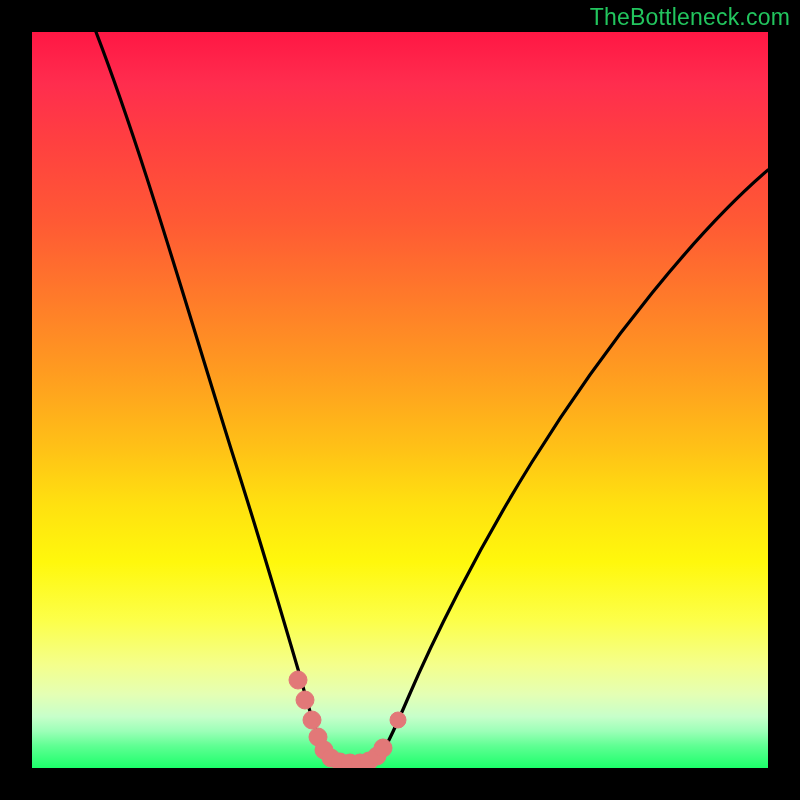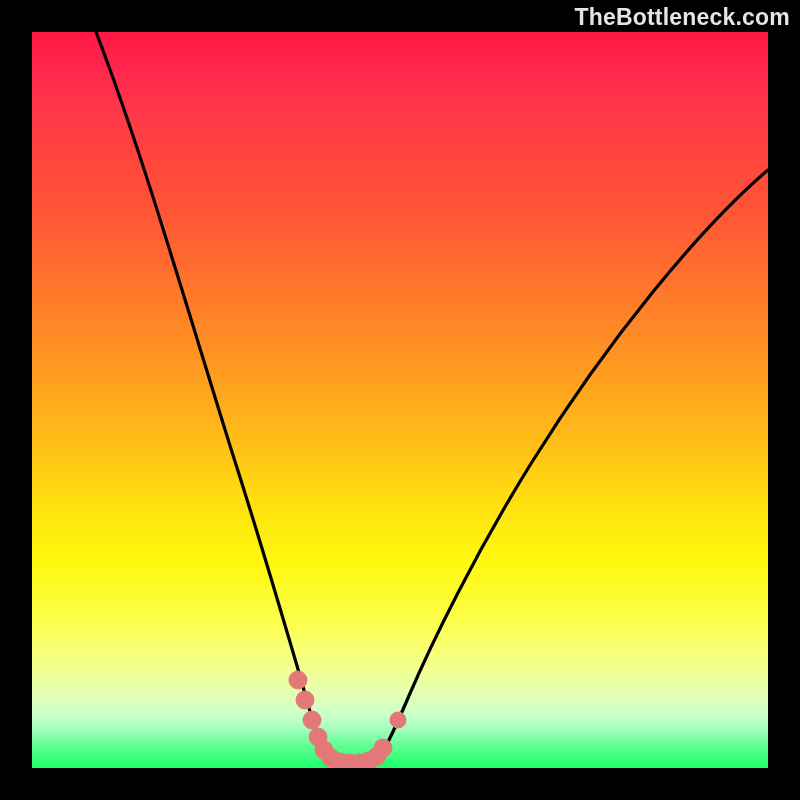--- a/index.html
+++ b/index.html
@@ -42,24 +42,24 @@
       #c7ffca 93%,
       #9cffb8 95%,
       #5fff93 97%,
       #1cff6a 100%
     );
   }
   .watermark {
     position: absolute;
     top: 4px;
     right: 10px;
-    color: #e5e5e5;
+    color: #22c55e;
     font-size: 23px;
     letter-spacing: 0.2px;
-    font-weight: 700;
+    font-weight: 400;
   }
   svg.curves {
     position: absolute;
     top: 0;
     left: 0;
     width: 736px;
     height: 736px;
   }
 </style>
 </head>

